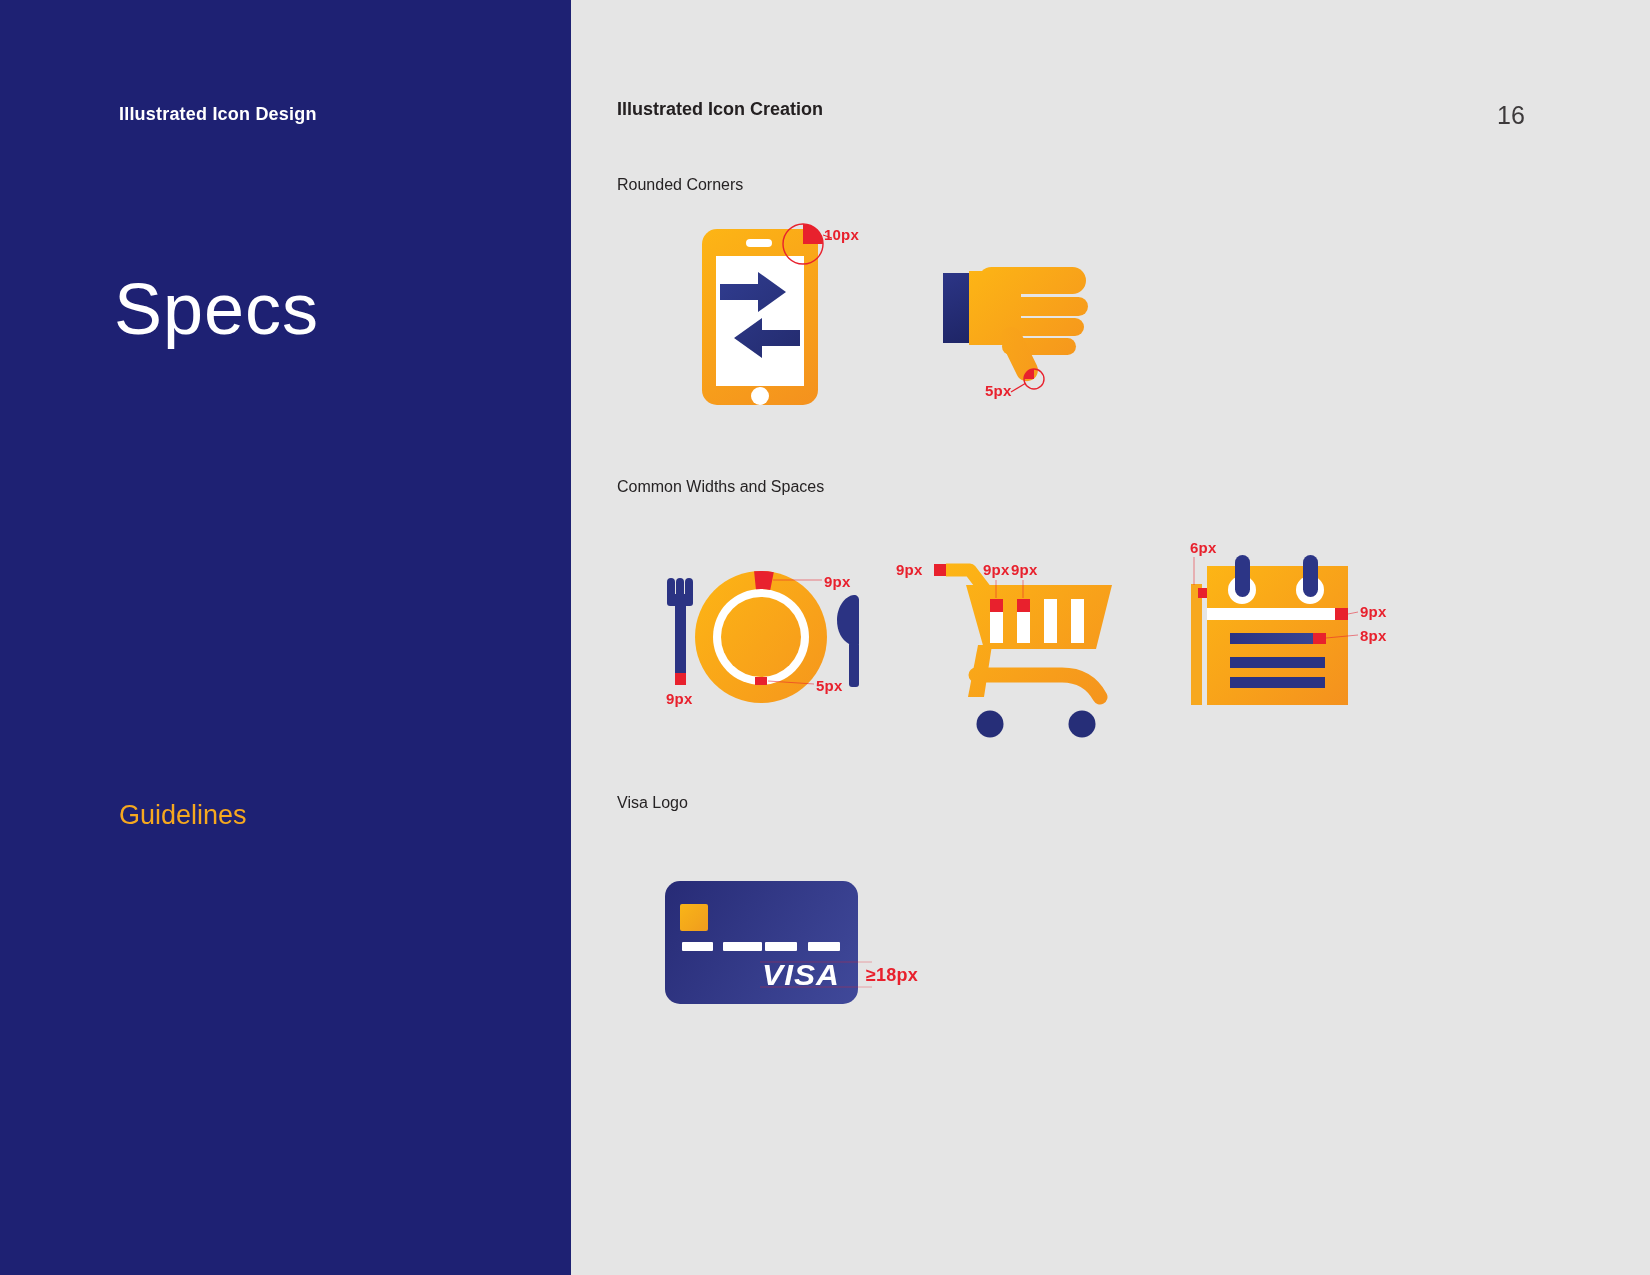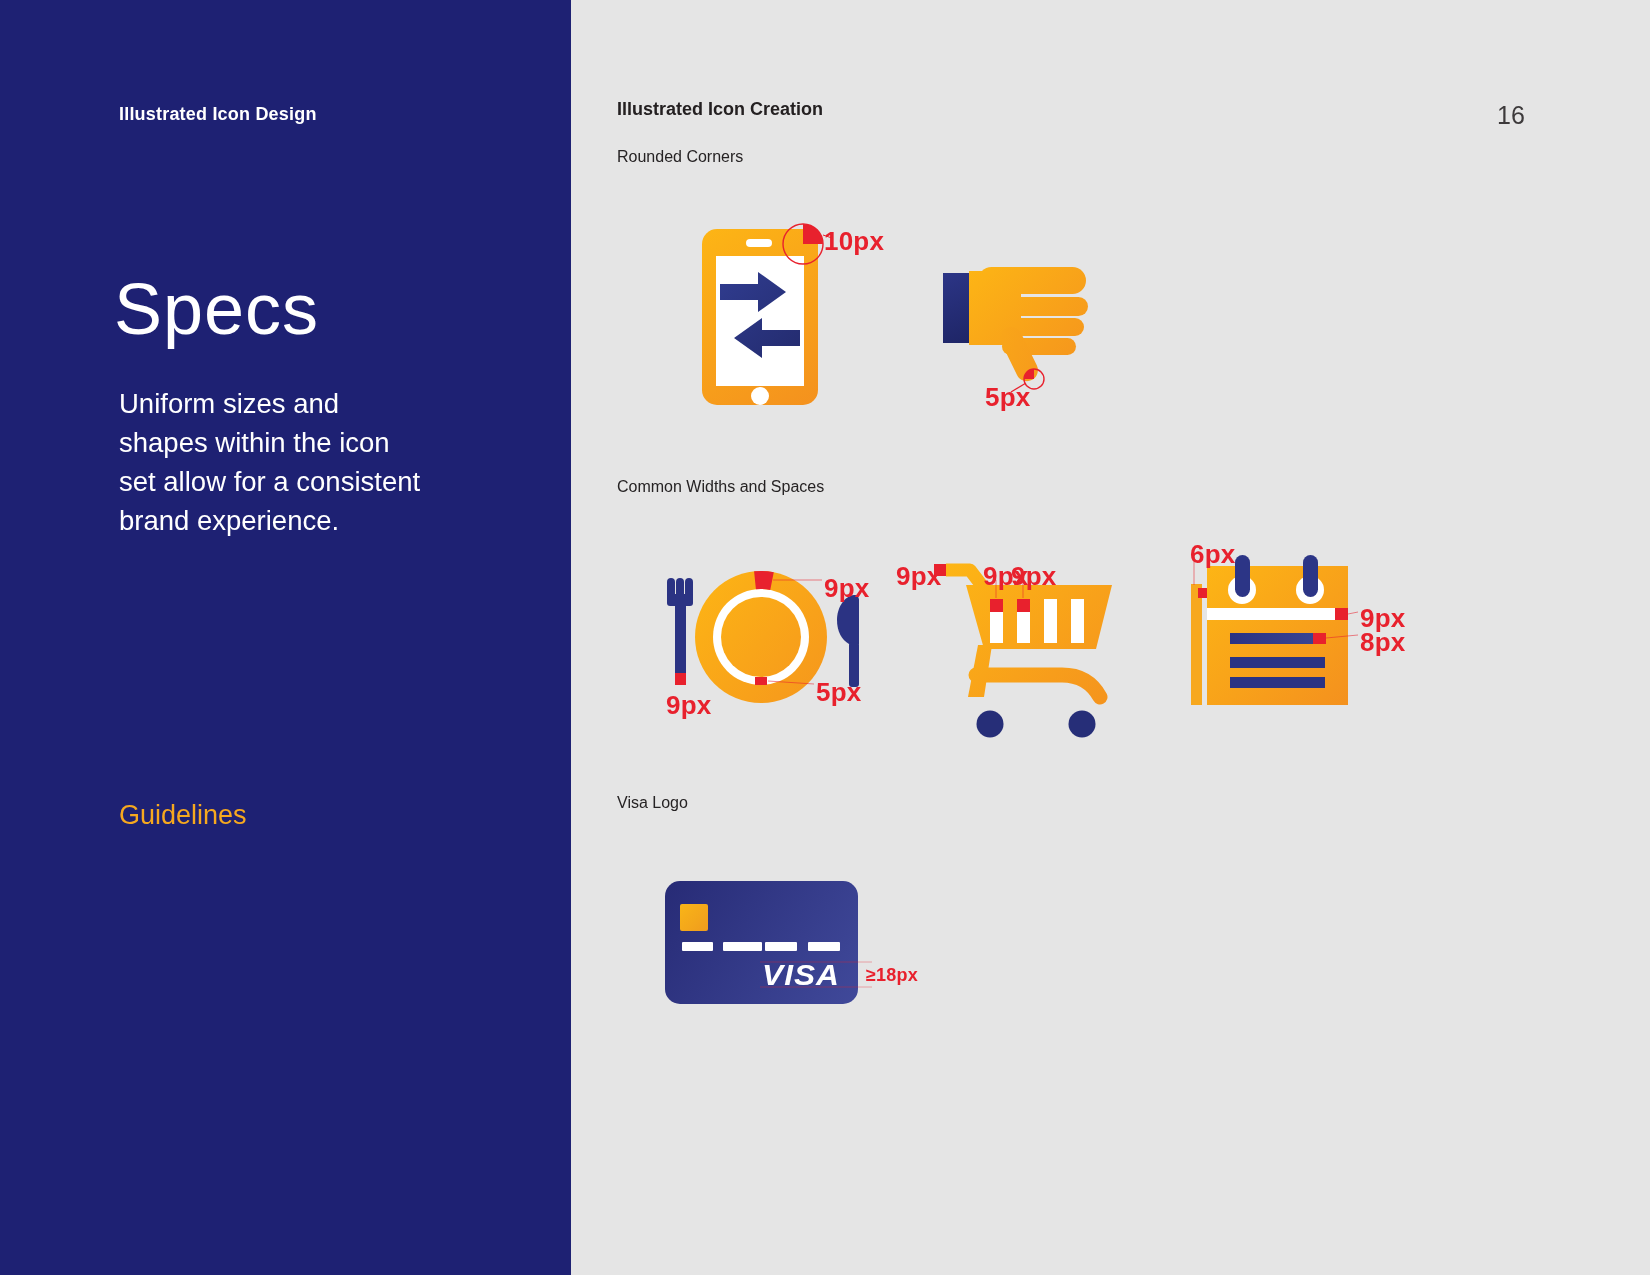--- a/index.html
+++ b/index.html
@@ -16,46 +16,42 @@
   .sb-eyebrow { left:119px; top:104px; color:#fff; font-size:18px; font-weight:700; letter-spacing:.2px; }
   .sb-title   { left:114px; top:268px; color:#fff; font-size:72px; font-weight:100; letter-spacing:1px; }
   .sb-desc    { left:119px; top:384px; color:#fff; font-size:27.5px; font-weight:100; line-height:39px; white-space:pre-line; width:360px; }
   .sb-guide-h { left:119px; top:800px; color:#f6a81f; font-size:27px; font-weight:400; }
   .sb-guide-t { left:119px; top:856px; color:#fff; font-size:24px; font-weight:100; line-height:31px; white-space:pre-line; width:360px; }
   
   .main-title { left:617px; top:99px;  color:#242021; font-size:18px; font-weight:700; }
   .page-num   { left:1497px; top:101px; color:#3d3a3b; font-size:25px; font-weight:400; }
   .sec-head   { color:#262324; font-size:16px; font-weight:400; }
   .sec-body   { color:#636468; font-size:15.5px; font-weight:400; line-height:24px; white-space:pre-line; }
-  .anno { position:absolute; color:#e8212d; font-size:26px; font-weight:700; letter-spacing:.2px; }
+  .anno { position:absolute; color:#e8212d; font-size:15px; font-weight:700; letter-spacing:.2px; }
   svg { display:block; overflow:visible; }
   .visa-word {
     font-family:"Liberation Sans", sans-serif;
     font-style:italic; font-weight:700; fill:#ffffff; letter-spacing:1px;
   }
 </style>
 </head>
 <body>
 
 <div class="page">
 
   <div class="sidebar">
     <div class="abs sb-eyebrow">Illustrated Icon Design</div>
     <div class="abs sb-title">Specs</div>
-    <div class="abs sb-desc">Uniform sizes and
-shapes within the icon
-set allow for a consistent
-brand experience.</div>
     <div class="abs sb-guide-h">Guidelines</div>
   </div>
 
   <div class="abs main-title">Illustrated Icon Creation</div>
   <div class="abs page-num">16</div>
 
-  <div class="abs sec-head" style="left:617px; top:148px;">Rounded Corners</div>
+  <div class="abs sec-head" style="left:617px; top:176px;">Rounded Corners</div>
 
   <svg class="abs" style="left:698px; top:222px;" width="180" height="195" viewBox="0 0 180 195">
     <defs>
       <linearGradient id="gy1" gradientUnits="userSpaceOnUse" x1="4" y1="7" x2="120" y2="183">
         <stop offset="0" stop-color="#fdb515"></stop>
           <stop offset="1" stop-color="#f4911e"></stop>
       </linearGradient>
       <linearGradient id="gn1" gradientUnits="userSpaceOnUse" x1="22" y1="50" x2="102" y2="136">
         <stop offset="0" stop-color="#303c8f"></stop>
           <stop offset="1" stop-color="#232b6e"></stop>

